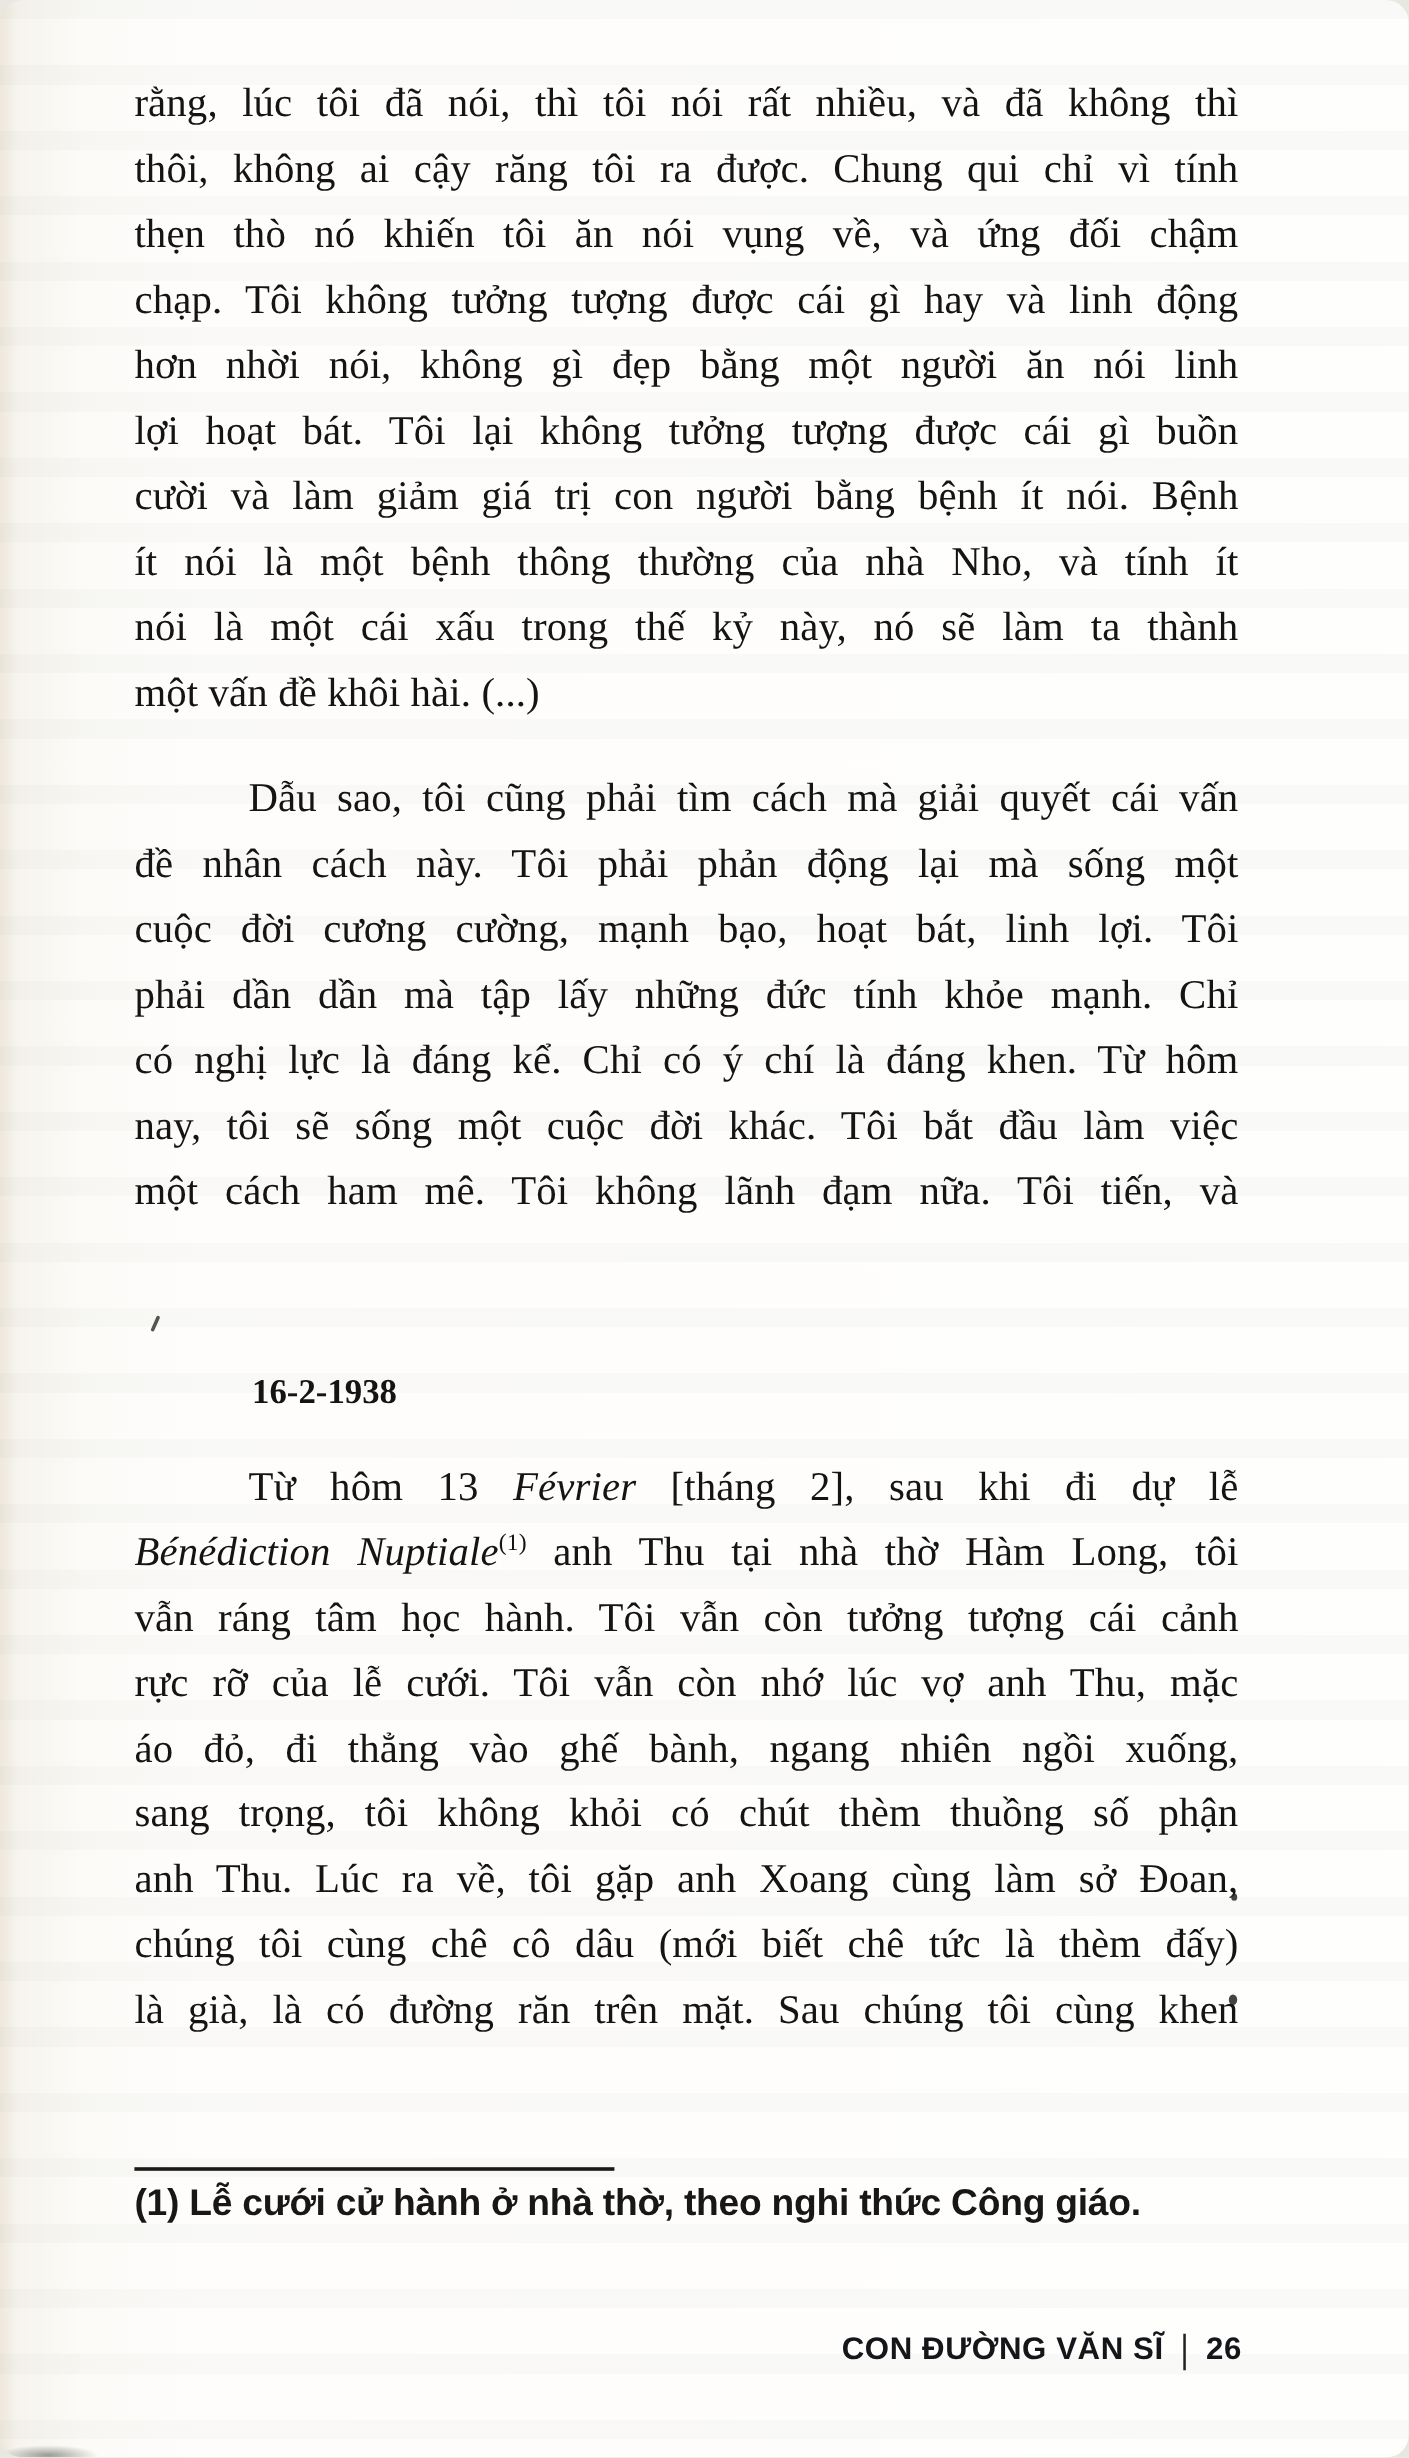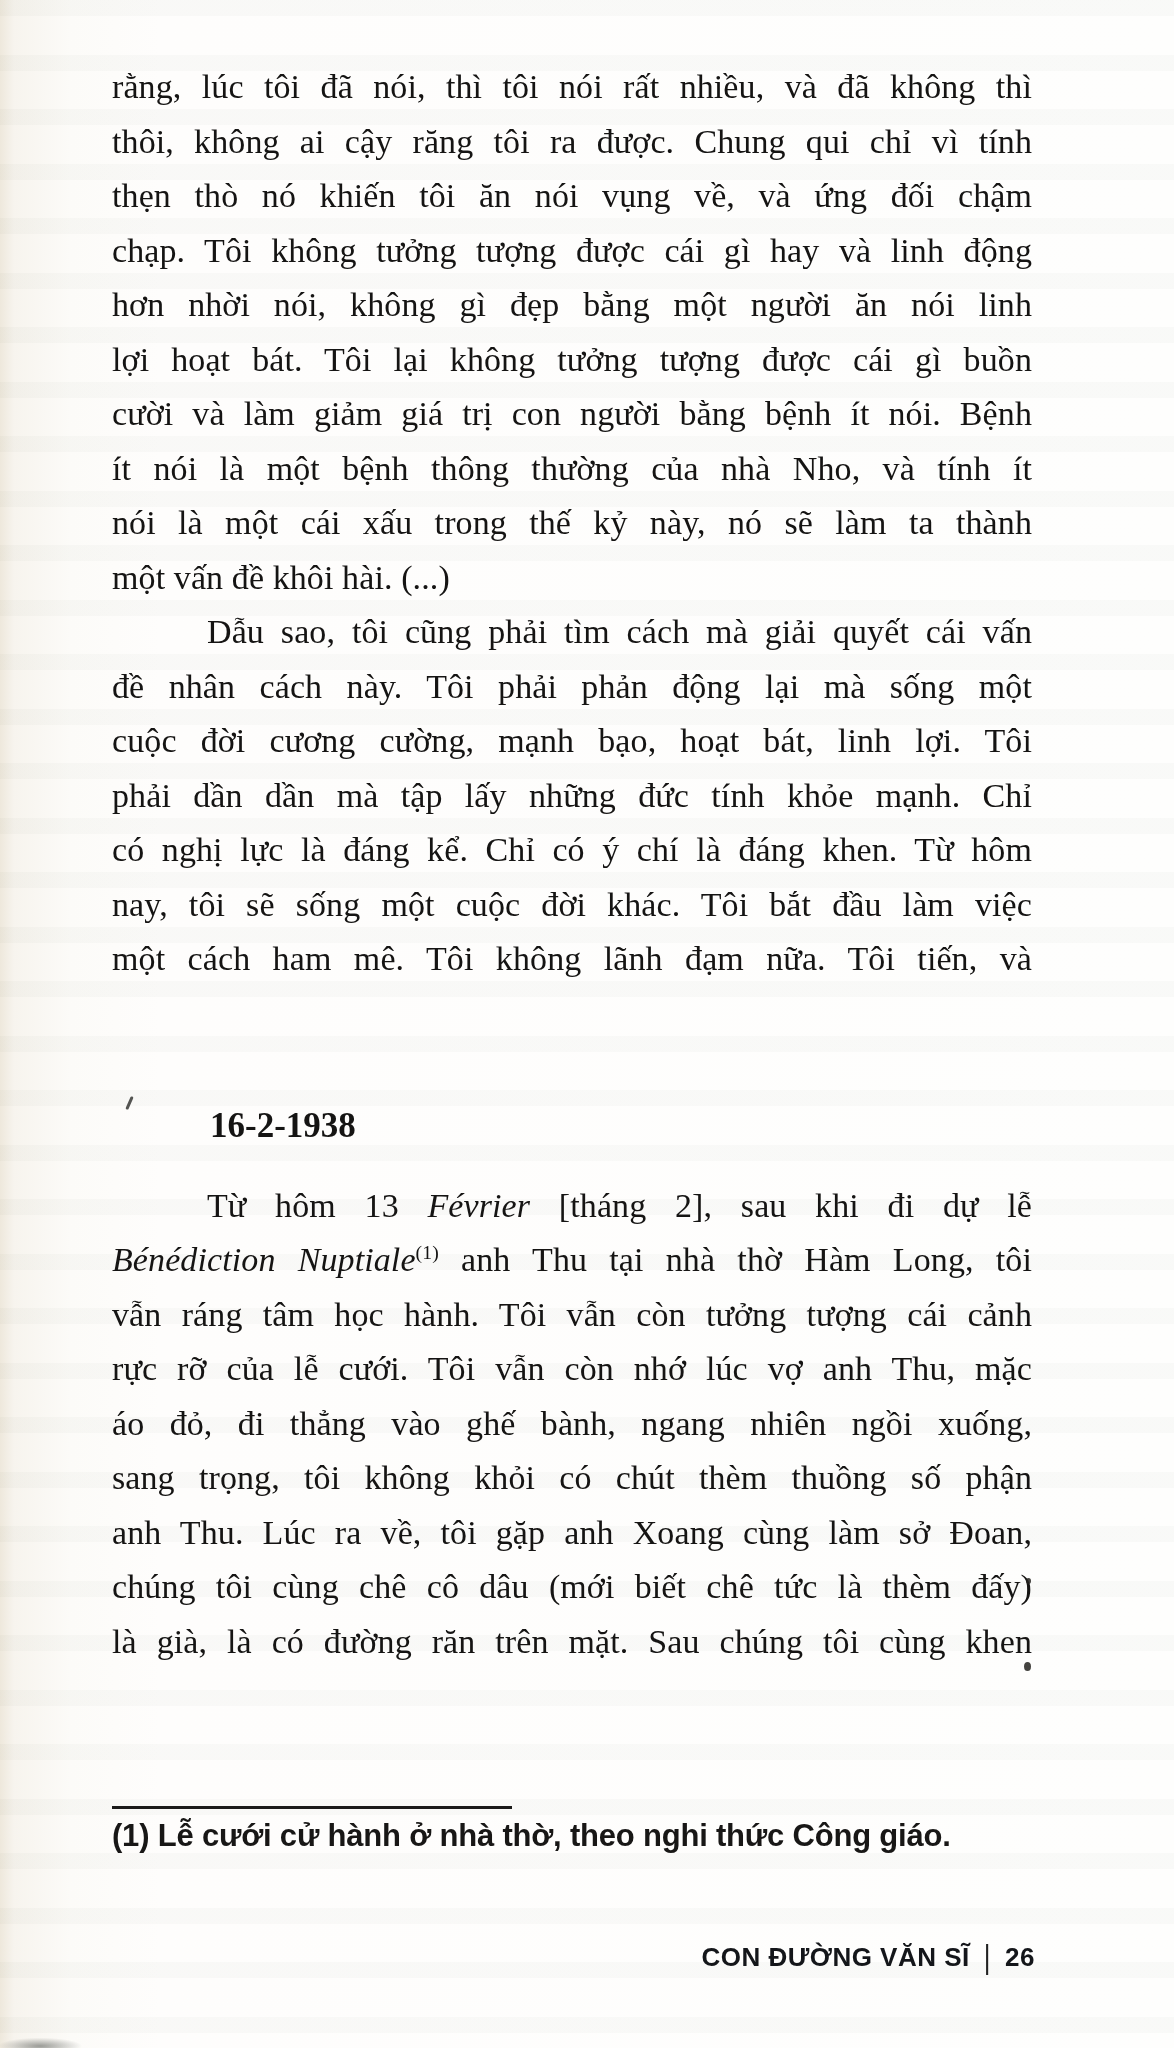--- a/index.html
+++ b/index.html
@@ -5,20 +5,21 @@
   html,body{margin:0;padding:0;background:#e9e7e1;}
   .page{
     position:relative;
     width:1174px;height:2048px;
     margin:0 auto;
     background:
       linear-gradient(90deg, #eee8dc 0px, #f7f4ee 14px, #fcfbf8 70px, #fefdfc 160px, #fefefd 100%);
     overflow:hidden;
     font-family:"Liberation Serif","DejaVu Serif",serif;
     color:#151413;
+    border-radius:19px;
   }
   
   .page::before{
     content:"";position:absolute;inset:0;
     background:repeating-linear-gradient(
       180deg,
       rgba(110,125,110,0.035) 0px, rgba(110,125,110,0.035) 16px,
       rgba(0,0,0,0) 16px, rgba(0,0,0,0) 54.5px);
     mix-blend-mode:multiply;
     pointer-events:none;
@@ -33,25 +34,25 @@
   }
   .line{
     font-size:34px;line-height:54.5px;
     text-align:justify;text-align-last:justify;
     white-space:normal;overflow:hidden;max-height:55px;
     letter-spacing:0.1px;
   }
   .line.flush{text-align-last:left;}
   .line.indent{text-indent:95px;}
   .para{margin:0;}
-  .para + .para{}
+  .para + .para{margin-top:34px;}
   .heading{
     margin-top:112px;
     padding-left:98px;
-    font-size:35px;line-height:54px;font-weight:bold;
+    font-size:29px;line-height:54px;font-weight:bold;
     text-align:left;
   }
   .heading + .para{margin-top:26px;}
   .it{font-style:italic;}
   .sup{font-size:0.58em;vertical-align:super;line-height:0;}
   .footnote{position:absolute;left:112px;top:1806px;width:920px;}
   .fn-rule{width:400px;height:3px;background:#1b1a19;}
   .fn-text{
     margin-top:10px;
     font-family:"Liberation Sans","DejaVu Sans",sans-serif;

